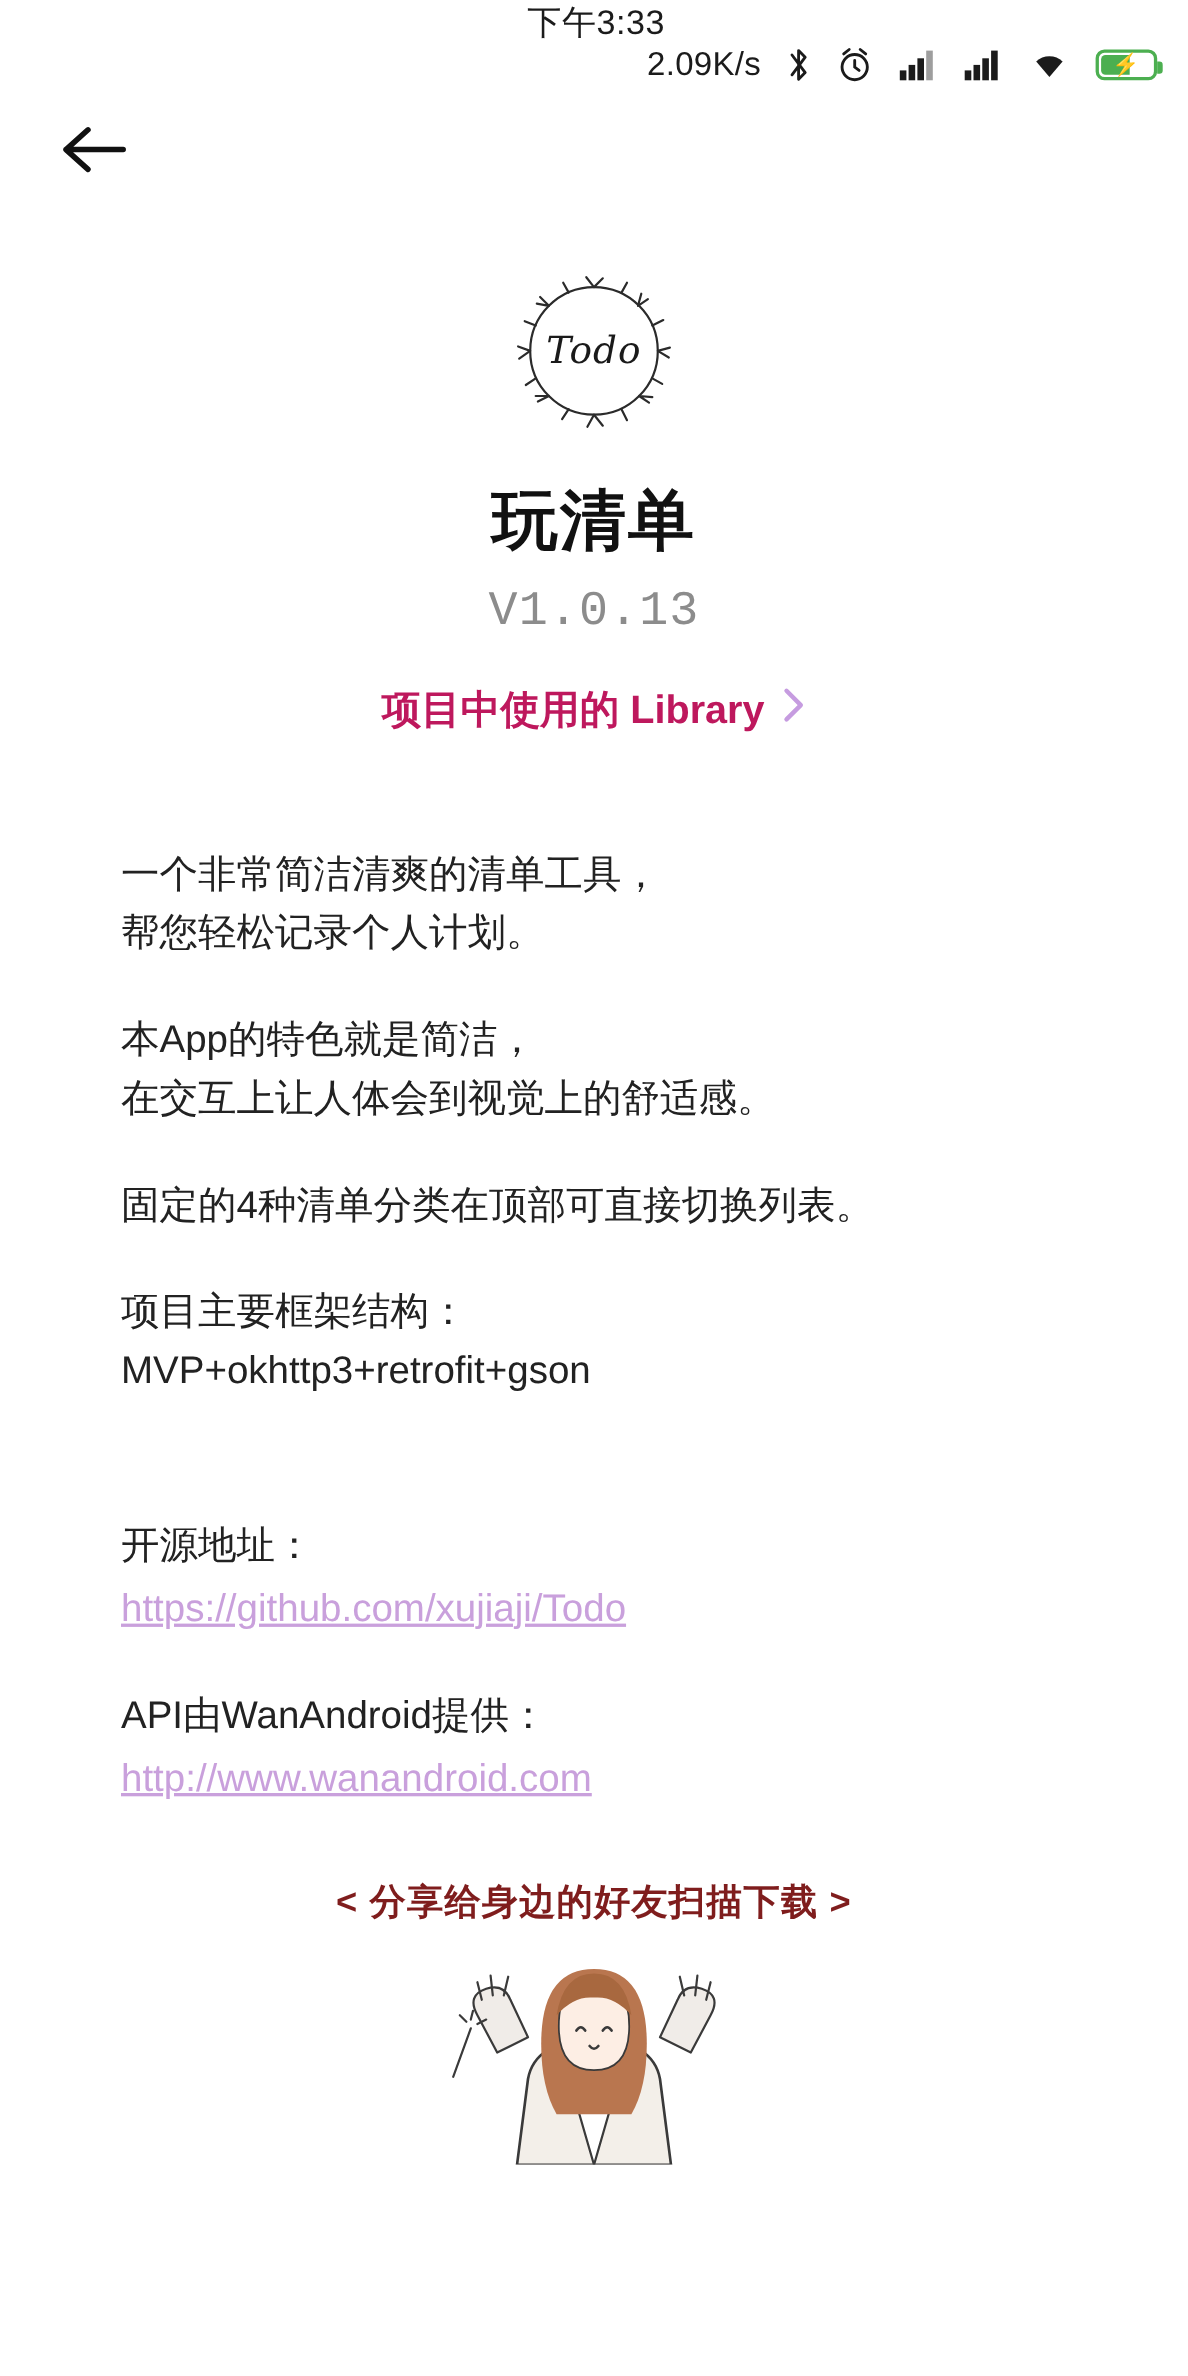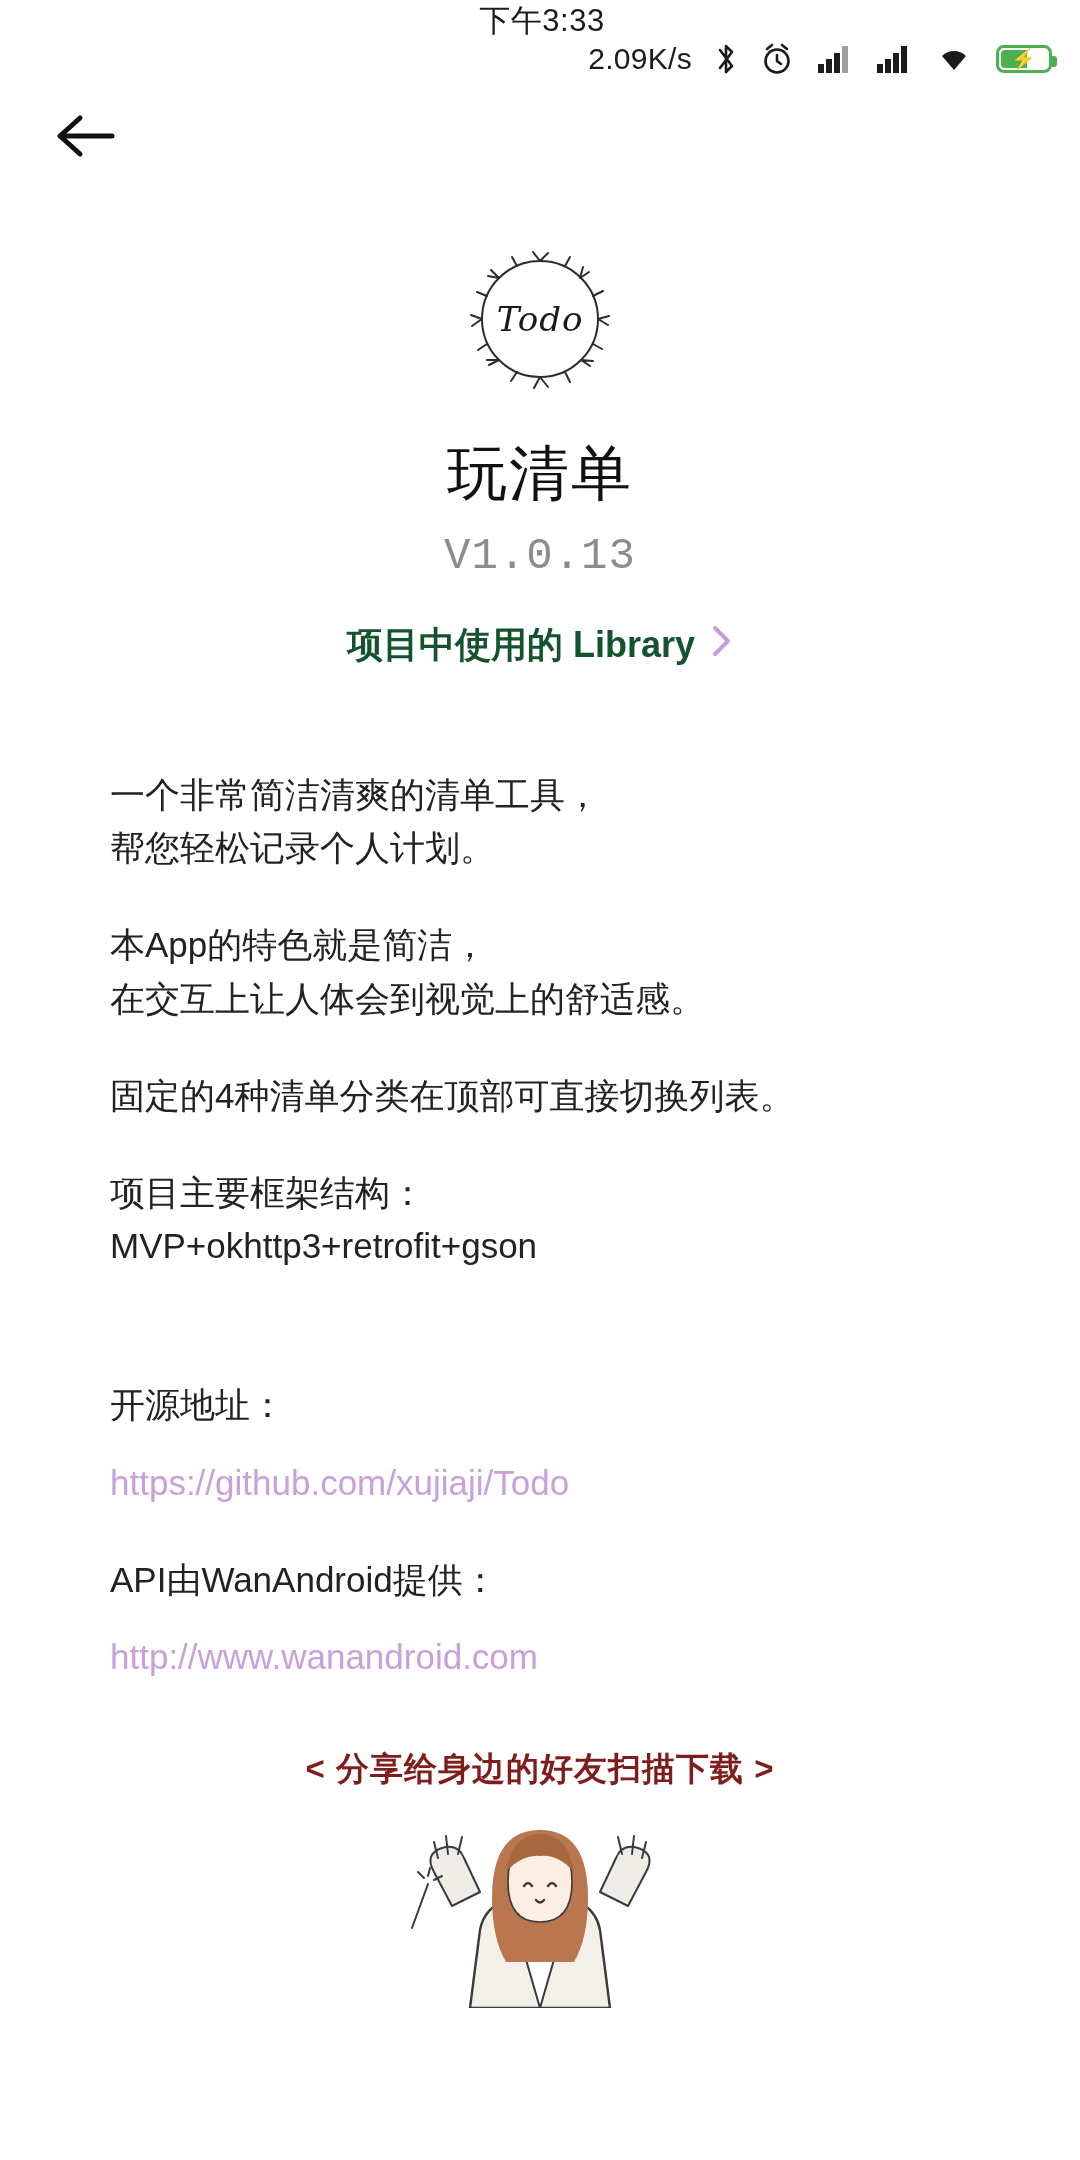--- a/index.html
+++ b/index.html
@@ -93,61 +93,62 @@
     color: #1a1a1a;
     font-family: "DejaVu Serif", serif;
     letter-spacing: 1px;
   }
 
   
   .app-name {
     margin-top: 40px;
     text-align: center;
     font-size: 60px;
-    font-weight: normal;
+    font-weight: bold;
     color: #111111;
     letter-spacing: 2px;
   }
   .app-version {
     margin-top: 16px;
     text-align: center;
     font-size: 44px;
     color: #8c8c8c;
     letter-spacing: 1px;
     font-family: Liberation Mono, monospace;
   }
   .library-link {
     margin-top: 40px;
     display: flex;
     align-items: center;
     justify-content: center;
     gap: 16px;
     font-size: 36px;
-    color: #14532d;
+    color: #be185d;
     font-weight: bold;
     cursor: pointer;
   }
   .chev { display: block; }
 
   
   .content {
     margin-top: 98px;
     padding: 0 110px;
     font-size: 35px;
     color: #222222;
     line-height: 1.52;
   }
   .para { margin-bottom: 44px; }
   .para:last-child { margin-bottom: 0; }
   .link {
     color: #c9a0dc;
+    text-decoration: underline;
     word-break: break-all;
     cursor: pointer;
     display: inline-block;
-    margin-top: 24px;
+    margin-top: 4px;
   }
   .gap-big { height: 62px; }
 
   .share-title {
     margin-top: 64px;
     text-align: center;
     font-size: 33px;
     font-weight: bold;
     color: #7f1d1d;
     letter-spacing: 1px;

